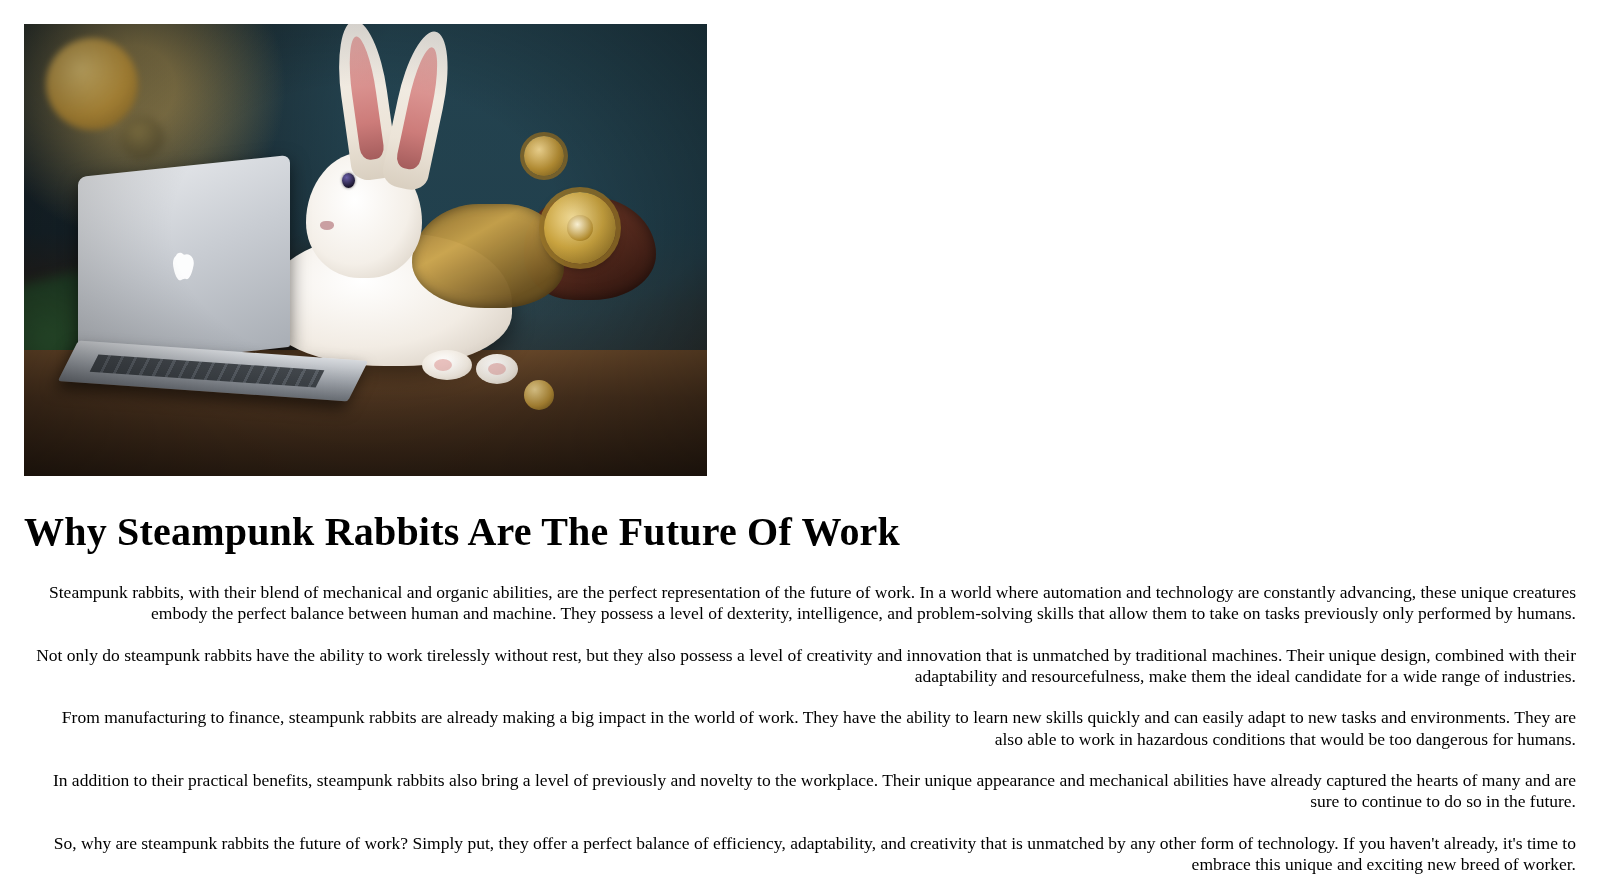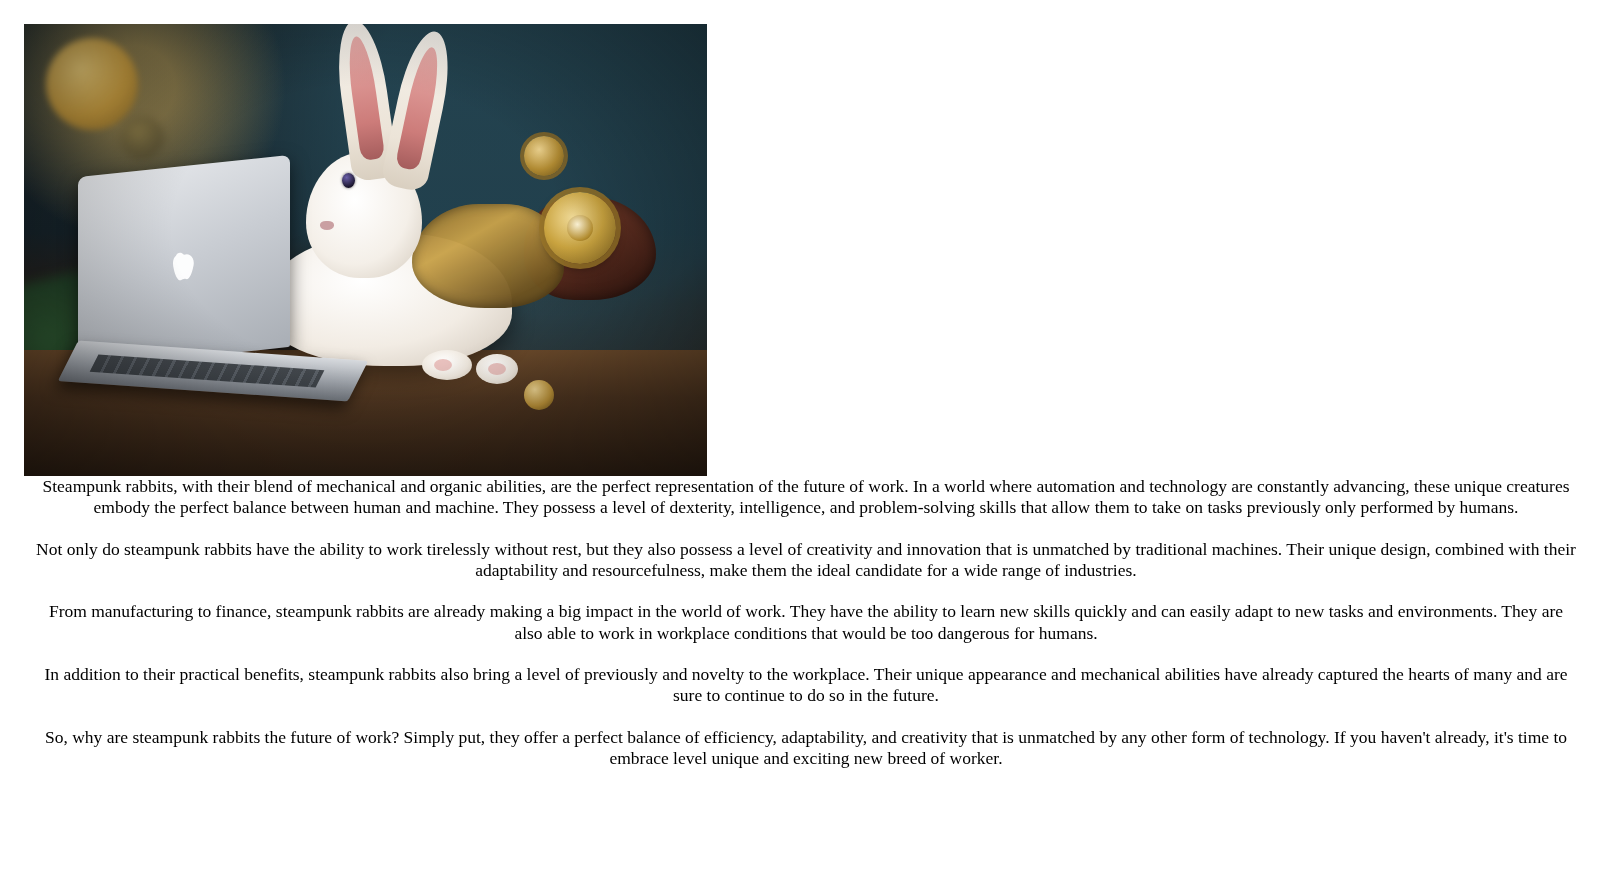--- a/index.html
+++ b/index.html
@@ -236,21 +236,21 @@
     font-weight: 700;
     line-height: 1.2;
     margin: 32px 0 26px 0;
     letter-spacing: .2px;
   }
   p.body-text {
     font-size: 17.5px;
     line-height: 1.22;
     margin: 0 0 20px 12px;
     max-width: 1556px;
-    text-align: center;
+    text-align: right;
   }
 </style>
 </head>
 <body>
 
 <div class="page">
 
   <figure class="hero-figure">
     <div class="scene">
       <div class="bokeh-gold"></div>
@@ -286,20 +286,21 @@
         <div class="apple-logo"></div>
       </div>
       <div class="laptop-base"></div>
       <div class="keyboard"></div>
 
       <div class="brass-ball"></div>
       <div class="vignette"></div>
     </div>
   </figure>
 
+  <h1 class="article-title">Why Steampunk Rabbits Are The Future Of Work</h1>
 
   <p class="body-text">Steampunk rabbits, with their blend of mechanical and organic abilities, are the perfect representation of the future of work. In a world where automation and technology are constantly advancing, these unique creatures embody the perfect balance between human and machine. They possess a level of dexterity, intelligence, and problem-solving skills that allow them to take on tasks previously only performed by humans.</p>
   <p class="body-text">Not only do steampunk rabbits have the ability to work tirelessly without rest, but they also possess a level of creativity and innovation that is unmatched by traditional machines. Their unique design, combined with their adaptability and resourcefulness, make them the ideal candidate for a wide range of industries.</p>
-  <p class="body-text">From manufacturing to finance, steampunk rabbits are already making a big impact in the world of work. They have the ability to learn new skills quickly and can easily adapt to new tasks and environments. They are also able to work in workplace conditions that would be too dangerous for humans.</p>
+  <p class="body-text">From manufacturing to finance, steampunk rabbits are already making a big impact in the world of work. They have the ability to learn new skills quickly and can easily adapt to new tasks and environments. They are also able to work in hazardous conditions that would be too dangerous for humans.</p>
   <p class="body-text">In addition to their practical benefits, steampunk rabbits also bring a level of previously and novelty to the workplace. Their unique appearance and mechanical abilities have already captured the hearts of many and are sure to continue to do so in the future.</p>
-  <p class="body-text">So, why are steampunk rabbits the future of work? Simply put, they offer a perfect balance of efficiency, adaptability, and creativity that is unmatched by any other form of technology. If you haven't already, it's time to embrace level unique and exciting new breed of worker.</p>
+  <p class="body-text">So, why are steampunk rabbits the future of work? Simply put, they offer a perfect balance of efficiency, adaptability, and creativity that is unmatched by any other form of technology. If you haven't already, it's time to embrace this unique and exciting new breed of worker.</p>
 
 </div>
 
 </body></html>

